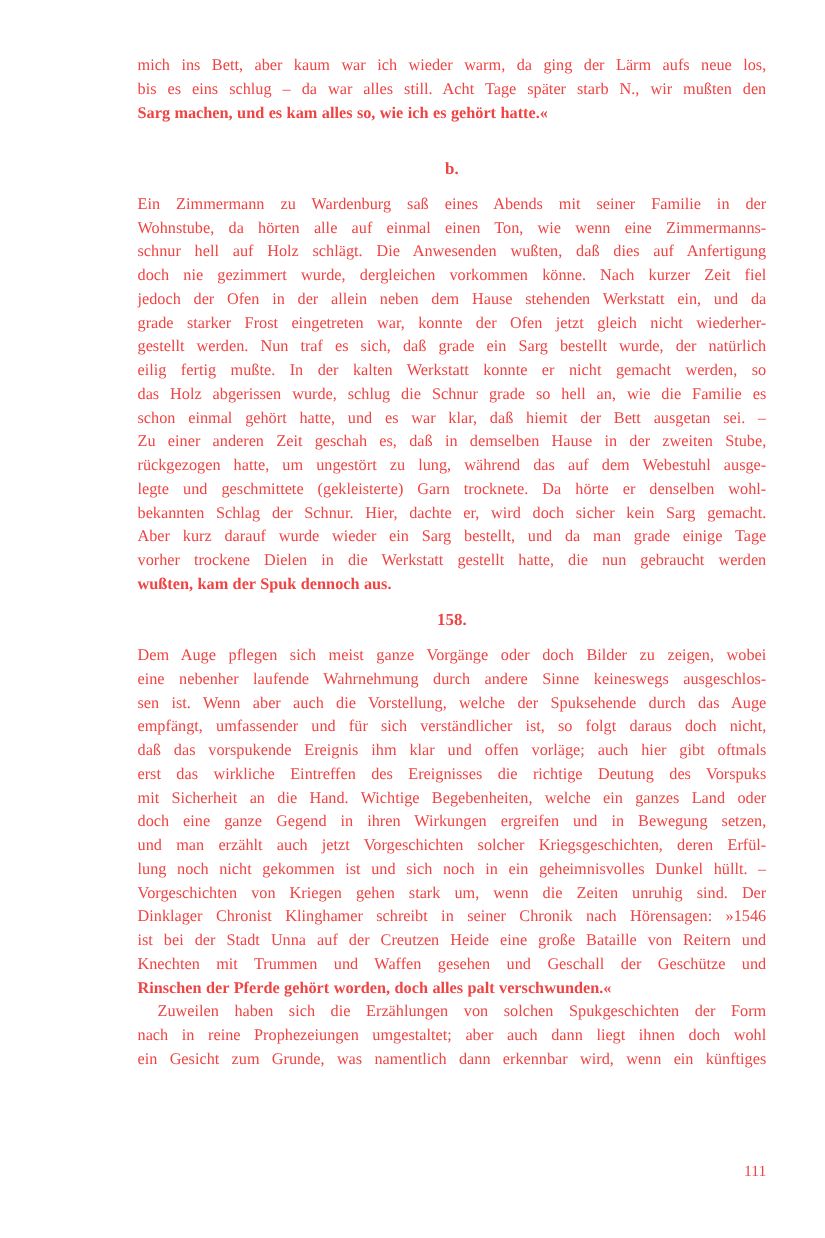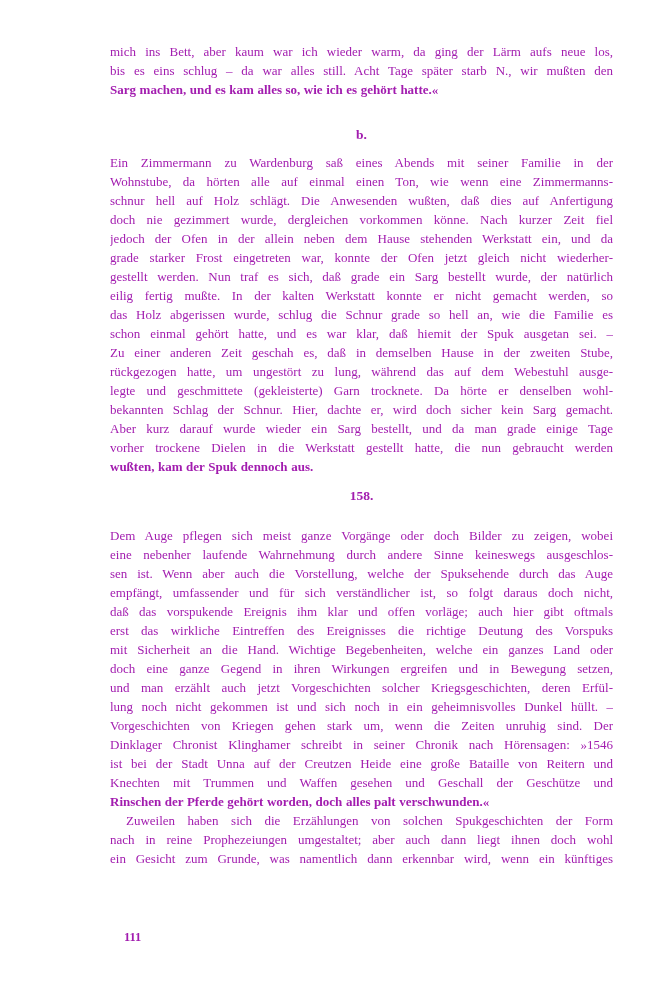--- a/index.html
+++ b/index.html
@@ -6,21 +6,21 @@
     margin: 0;
     padding: 0;
     background: #ffffff;
   }
   .page {
     position: relative;
     width: 660px;
     height: 990px;
     background: #ffffff;
     font-family: "Liberation Serif", "DejaVu Serif", serif;
-    color: #a21caf;
+    color: #ef4444;
     overflow: hidden;
   }
   .text-column {
     position: absolute;
     left: 110px;
     top: 42px;
     width: 503px;
   }
   .para {
     margin: 0;
@@ -42,30 +42,29 @@
     text-indent: 16px;
   }
   .heading {
     font-weight: bold;
     font-size: 13.5px;
     line-height: 19px;
     height: 19px;
     text-align: center;
   }
   .heading.b1 { margin-top: 26px; margin-bottom: 9px; }
-  .heading.b3 { margin-top: 10px; margin-bottom: 21px; text-align: center; }
+  .heading.b3 { margin-top: 10px; margin-bottom: 9px; text-align: center; }
   .page-number {
     position: absolute;
-    left: 124px;
+    left: 110px;
     top: 930px;
     width: 503px;
-    text-align: left;
+    text-align: right;
     font-size: 12.5px;
     line-height: 15px;
-    font-weight: bold;
   }
 </style>
 </head>
 <body>
 
 <div class="page">
   <div class="text-column">
       <div class="para b0">
         <div class="line">mich ins Bett, aber kaum war ich wieder warm, da ging der Lärm aufs neue los,</div>
         <div class="line">bis es eins schlug – da war alles still. Acht Tage später starb N., wir mußten den</div>
@@ -75,21 +74,21 @@
       <div class="para b2">
         <div class="line">Ein Zimmermann zu Wardenburg saß eines Abends mit seiner Familie in der</div>
         <div class="line">Wohnstube, da hörten alle auf einmal einen Ton, wie wenn eine Zimmermanns-</div>
         <div class="line">schnur hell auf Holz schlägt. Die Anwesenden wußten, daß dies auf Anfertigung</div>
         <div class="line">doch nie gezimmert wurde, dergleichen vorkommen könne. Nach kurzer Zeit fiel</div>
         <div class="line">jedoch der Ofen in der allein neben dem Hause stehenden Werkstatt ein, und da</div>
         <div class="line">grade starker Frost eingetreten war, konnte der Ofen jetzt gleich nicht wiederher-</div>
         <div class="line">gestellt werden. Nun traf es sich, daß grade ein Sarg bestellt wurde, der natürlich</div>
         <div class="line">eilig fertig mußte. In der kalten Werkstatt konnte er nicht gemacht werden, so</div>
         <div class="line">das Holz abgerissen wurde, schlug die Schnur grade so hell an, wie die Familie es</div>
-        <div class="line">schon einmal gehört hatte, und es war klar, daß hiemit der Spuk ausgetan sei. –</div>
+        <div class="line">schon einmal gehört hatte, und es war klar, daß hiemit der Bett ausgetan sei. –</div>
         <div class="line">Zu einer anderen Zeit geschah es, daß in demselben Hause in der zweiten Stube,</div>
         <div class="line">rückgezogen hatte, um ungestört zu lung, während das auf dem Webestuhl ausge-</div>
         <div class="line">legte und geschmittete (gekleisterte) Garn trocknete. Da hörte er denselben wohl-</div>
         <div class="line">bekannten Schlag der Schnur. Hier, dachte er, wird doch sicher kein Sarg gemacht.</div>
         <div class="line">Aber kurz darauf wurde wieder ein Sarg bestellt, und da man grade einige Tage</div>
         <div class="line">vorher trockene Dielen in die Werkstatt gestellt hatte, die nun gebraucht werden</div>
         <div class="line lastline">wußten, kam der Spuk dennoch aus.</div>
       </div>
       <div class="heading b3">158.</div>
       <div class="para b4">

